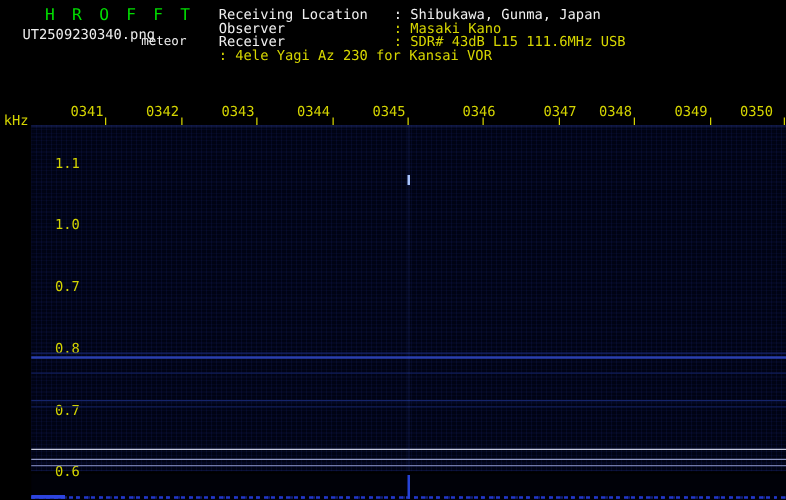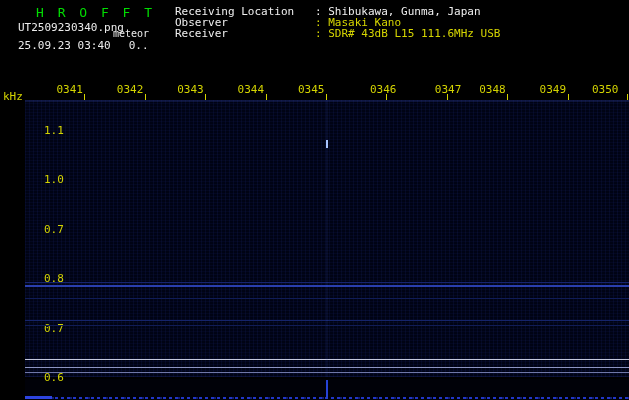--- a/index.html
+++ b/index.html
@@ -52,36 +52,36 @@
   .spike { position:absolute; bottom:1px; width:2px; background:#2643d6; }
 </style>
 </head>
 <body>
 
 <div id="chart">
 
   <div class="app-title">H R O F F T</div>
   <div class="filename">UT2509230340.png</div>
   <div class="mode">meteor</div>
-  <div class="datetime"><span>25.09.23 03:40</span><span class="counter">0..</span></div>
 
   <div class="info">
       <div class="info-row">
         <span class="info-label">Receiving Location</span>
         <span class="info-value">: Shibukawa, Gunma, Japan</span>
       </div>
       <div class="info-row">
         <span class="info-label">Observer</span>
         <span class="info-value">: Masaki Kano</span>
       </div>
       <div class="info-row">
         <span class="info-label">Receiver</span>
         <span class="info-value">: SDR# 43dB L15 111.6MHz USB</span>
       </div>
       <div class="info-row">
+        <span class="info-value">: 4ele Yagi Az 230 for Kansai VOR</span>
       </div>
     </div>
 
   <div class="khz">kHz</div>
 
   <div class="plot"></div>
 
   <div class="strip" id="strip">
     <div class="baseline"></div>
     <div class="baseline-left"></div>

